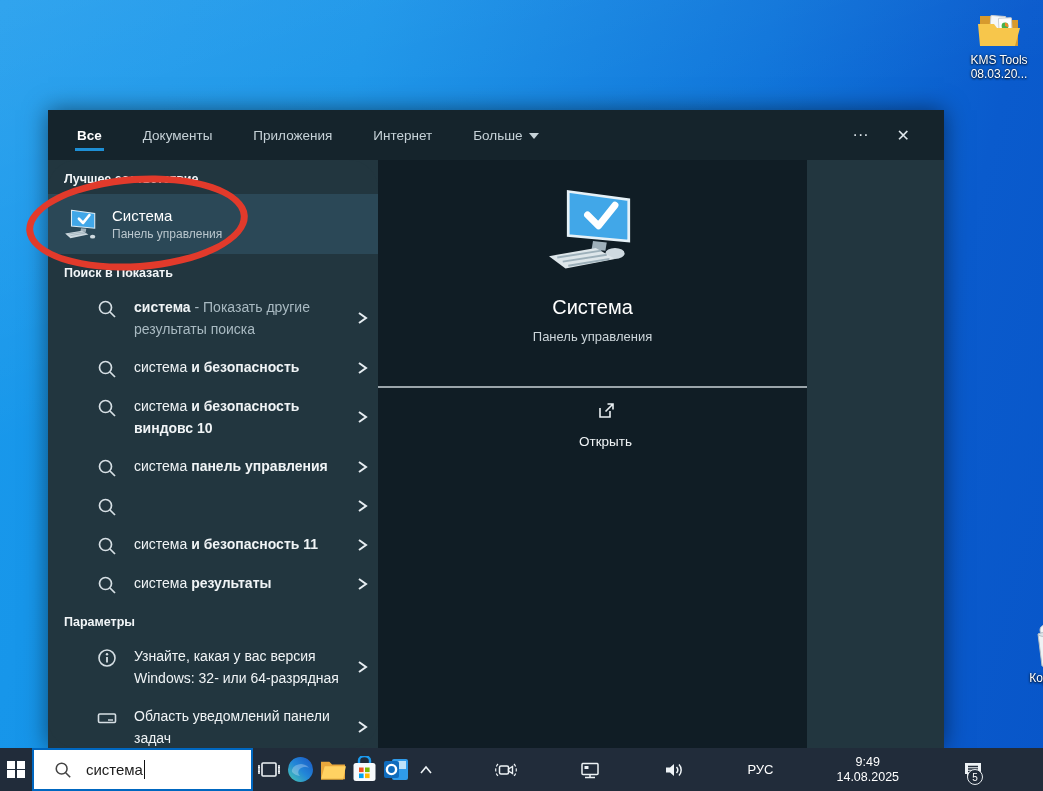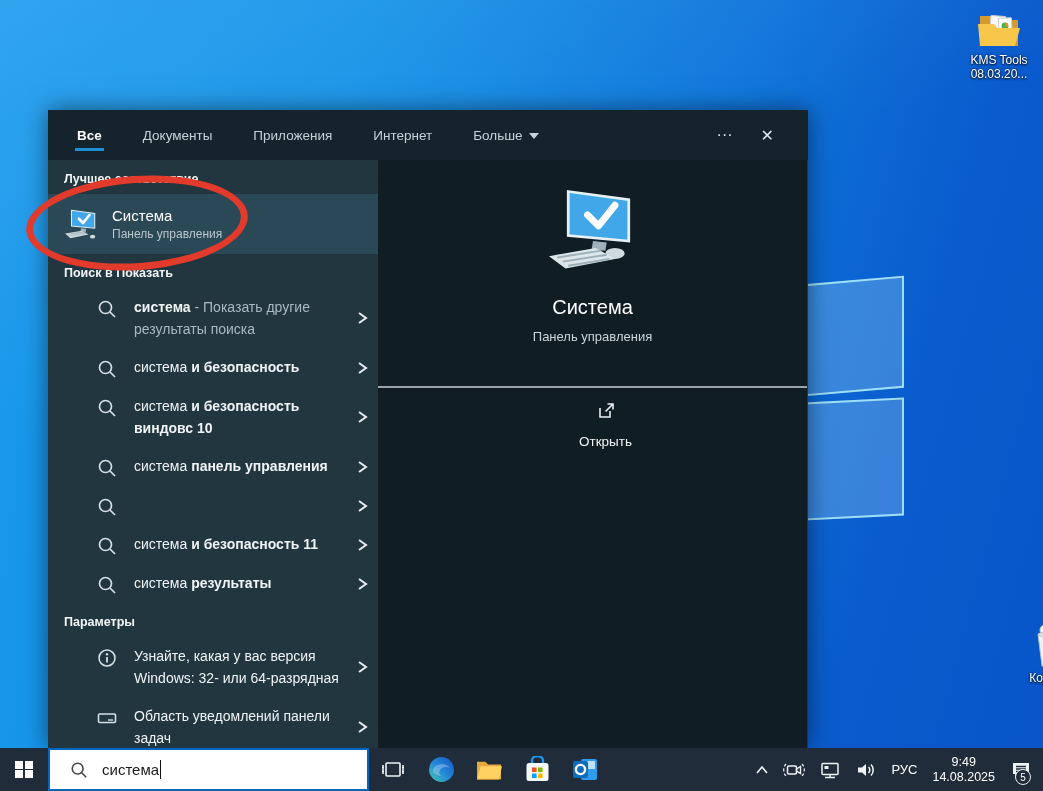--- a/index.html
+++ b/index.html
@@ -18,21 +18,21 @@
 
   
   .dicon { position:absolute; width:86px; display:flex; flex-direction:column;
     align-items:center; gap:3px; cursor:default; }
   .dicon .lbl { color:#fff; font-size:12px; line-height:14px; text-align:center;
     text-shadow:0 1px 2px rgba(0,0,0,.85), 0 0 3px rgba(0,0,0,.6); }
   .dicon.kms { left:956px; top:10px; }
   .dicon.bin { left:1009px; top:622px; }
 
   
-  .flyout { position:absolute; left:48px; top:110px; width:760px; height:638px;
+  .flyout { position:absolute; left:48px; top:110px; width:896px; height:638px;
     background:#22363f; box-shadow:0 0 22px rgba(0,0,0,.5); overflow:hidden;
     color:#eef3f6;padding-left:47px; }
   .tabbar { position:absolute; left:0; top:0; width:100%; height:50px;
     background:#15242c; display:flex; align-items:center; padding:0 20px 0 27px; }
   .tab { position:relative; font-size:13.5px; color:#c6d2d8; margin-right:37px;
     padding:16px 2px; cursor:pointer; }
   .tab.active { color:#fff; font-weight:bold; }
   .tab.active::after { content:""; position:absolute; left:0; right:0; bottom:8px;
     height:3px; background:#1e8fd5; }
   .tab .dropcaret { display:inline-block; margin-left:6px; width:0; height:0;
@@ -76,21 +76,21 @@
   .taskbar { position:absolute; left:0; top:748px; width:1043px; height:43px;
     background:#212c3a; display:flex; align-items:stretch; color:#fff; }
   .startbtn { width:48px; display:flex; align-items:center; justify-content:center; cursor:pointer; }
   .startlogo { display:grid; grid-template-columns:8px 8px; grid-template-rows:8px 8px; gap:1.5px; }
   .startlogo span { background:#fff; }
   .searchbox { width:321px; background:#fff; border:2px solid #0067c0;
     display:flex; align-items:center; padding-left:20px; cursor:text; }
   .searchbox .q { font-size:15px; color:#1b1b1b; margin-left:14px; }
   .caret { width:1px; height:19px; background:#111; margin-left:1px; }
   .tb-ic { width:48px; display:flex; align-items:center; justify-content:center; cursor:pointer; }
-  .tray { margin-left:auto; display:flex; align-items:center; }
+  .tray { margin-left:auto; display:flex; align-items:center;gap:48px; }
   .tray .titem { padding:0 7px; display:flex; align-items:center; justify-content:center;
     cursor:pointer; height:100%; }
   .lang { font-size:13px; padding:0 10px; }
   .clock { text-align:center; font-size:12.5px; line-height:15px; padding:0 8px; cursor:pointer; }
   .notif { position:relative; padding:0 14px 0 10px; }
   .badge { position:absolute; right:8px; bottom:6px; width:16px; height:16px;
     border:1.5px solid #e6ebee; border-radius:50%; background:#212c3a;
     font-size:10px; display:flex; align-items:center; justify-content:center; color:#fff; }
   .showdesk { width:4px; border-left:1px solid #4a5564; }
 </style>

